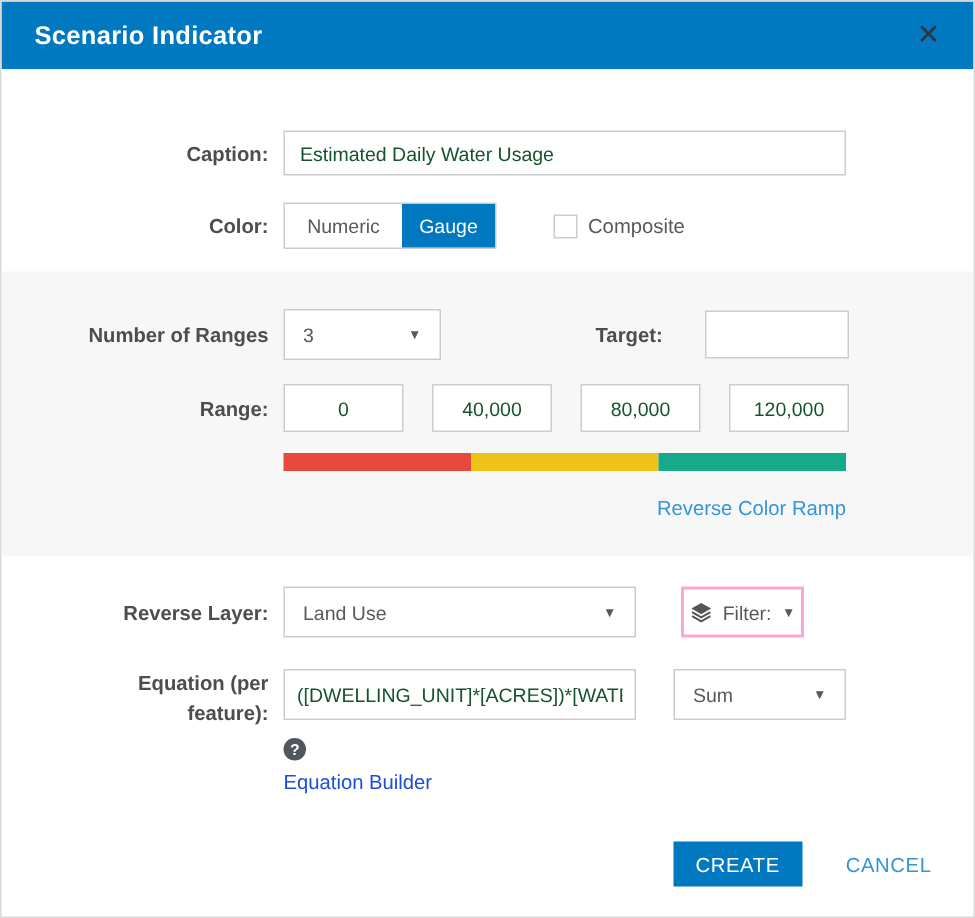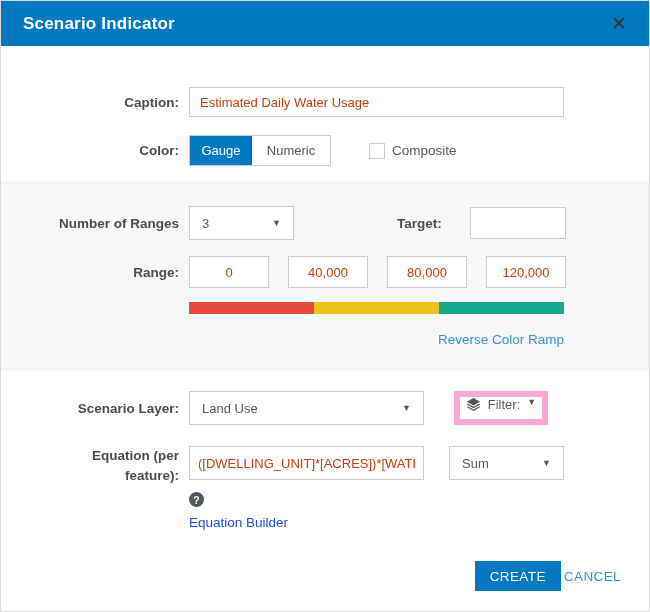--- a/index.html
+++ b/index.html
@@ -25,21 +25,21 @@
   }
   
   .row { display: flex; align-items: center; }
   .lbl-col {
     width: 178px; flex: 0 0 178px; text-align: right;
     font-size: 13.5px; font-weight: 700; color: #4d4d4d;
   }
   .ctl-col { margin-left: 10px; display: flex; align-items: center; }
   .field-label { font-size: 13.5px; font-weight: 700; color: #4d4d4d; }
   input[type="text"] {
-    border: 1px solid #cccccc; background: #fff; color: #c2410c;
+    border: 1px solid #cccccc; background: #fff; color: #14532d;
     font-family: "Liberation Sans", "DejaVu Sans", sans-serif;
     font-size: 13px; outline: none;
   }
   
   .caption-row { margin-top: 41px; }
   .caption-input { width: 375px; height: 30px; padding: 0 10px; }
   
   .type-row { margin-top: 18px; }
   .seg-control { display: flex; border: 1px solid #cccccc; background: #fff; }
   .seg-btn {
@@ -74,23 +74,23 @@
   .ramp-row { margin-top: 14px; }
   .color-ramp { display: flex; width: 375px; height: 12px; }
   .ramp-seg { flex: 1; height: 100%; }
   .reverse-row { margin-top: 16px; }
   .reverse-wrap { width: 375px; text-align: right; }
   a.link { color: #3596d6; text-decoration: none; font-size: 13.5px; cursor: pointer; }
   
   .layer-row { margin-top: 20px; }
   .layer-select { width: 235px; }
   .filter-btn {
-    margin-left: 30px; width: 94px; height: 34px;
-    background: #fff; border: 6px solid #f9a8d4; cursor: pointer;
-    display: flex; justify-content: center; gap: 7px;
+    margin-left: 30px; width: 82px; height: 34px;
+    background: #fff; border: 2px solid #f9a8d4; cursor: pointer;
+    display: flex; align-items: center; justify-content: center; gap: 7px;
     font-size: 13px; color: #595959;
   }
   .layers-icon { display: inline-flex; }
   
   .equation-row { margin-top: 21px; align-items: flex-start; }
   .equation-label-inner { display: inline-block; max-width: 108px; line-height: 1.45; }
   .equation-input { width: 235px; height: 34px; padding: 0 8px; }
   .sum-select { width: 115px; margin-left: 25px; }
   .example-line {
     margin: 7px 0 0 188px; font-size: 13px; color: #6e6e6e;
@@ -98,21 +98,21 @@
   }
   .help-icon {
     width: 15px; height: 15px; border-radius: 50%; background: #50575e;
     color: #ffffff; font-size: 10.5px; font-weight: 700;
     display: inline-flex; align-items: center; justify-content: center; cursor: pointer;
   }
   .builder-line { margin: 6px 0 0 188px; }
   
   .footer {
     position: absolute; right: 28px; bottom: 20px;
-    display: flex; align-items: center; gap: 3px; padding-left: 14px;
+    display: flex; align-items: center; gap: 29px; padding-left: 14px;
   }
   .create-btn {
     background: #0079c1; color: #ffffff; border: none; cursor: pointer;
     height: 30px; padding: 0 15px; font-size: 13.5px; letter-spacing: .4px;
     font-family: "Liberation Sans", "DejaVu Sans", sans-serif;
   }
   .cancel-link { font-size: 13.5px; letter-spacing: .4px; }
 </style>
 </head>
 <body>
@@ -126,22 +126,22 @@
   <div class="lbl-col">Caption:</div>
   <div class="ctl-col">
     <input type="text" class="caption-input" value="Estimated Daily Water Usage" style="">
   </div>
 </div>
 
 <div class="row type-row">
   <div class="lbl-col">Color:</div>
   <div class="ctl-col">
     <div class="seg-control">
+      <div class="seg-btn numeric">Numeric</div>
       <div class="seg-btn gauge selected">Gauge</div>
-      <div class="seg-btn numeric">Numeric</div>
     </div>
     <div class="composite-wrap">
       <span class="checkbox"></span>
       <span class="checkbox-label">Composite</span>
     </div>
   </div>
 </div>
 
 <div class="gray-panel" style="background: rgb(247, 247, 247);">
 
@@ -183,21 +183,21 @@
     <div class="ctl-col">
       <div class="reverse-wrap">
         <a class="link" style="color: rgb(53, 150, 214);">Reverse Color Ramp</a>
       </div>
     </div>
   </div>
 
 </div>
 
 <div class="row layer-row">
-  <div class="lbl-col">Scenario Layer:</div>
+  <div class="lbl-col">Reverse Layer:</div>
   <div class="ctl-col">
     <div class="select-box layer-select">
       <span>Land Use</span>
       <span class="caret">▼</span>
     </div>
     <div class="filter-btn">
       <span class="layers-icon">
         <svg width="15" height="15" viewBox="0 0 16 16">
           <path d="M8 1 L15 5 L8 9 L1 5 Z" fill="#555555"></path>
           <path d="M1.5 7.6 L8 11.3 L14.5 7.6" fill="none" stroke="#555555" stroke-width="1.4"></path>

